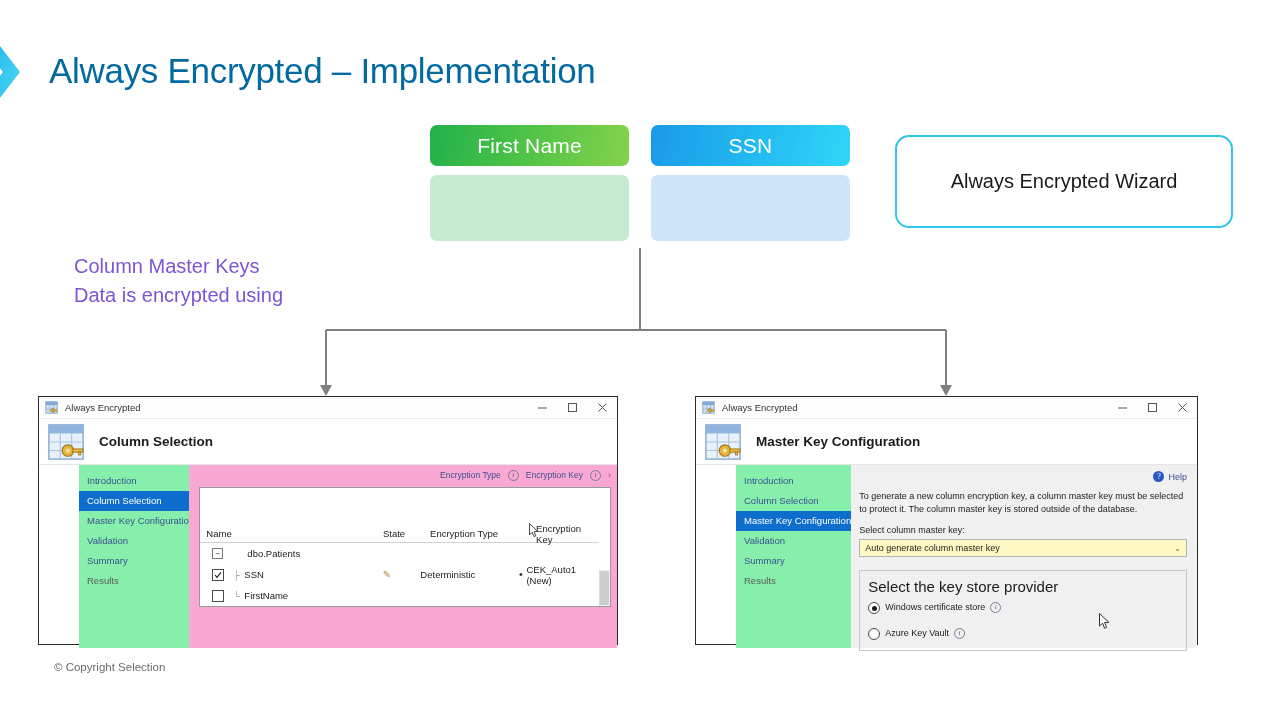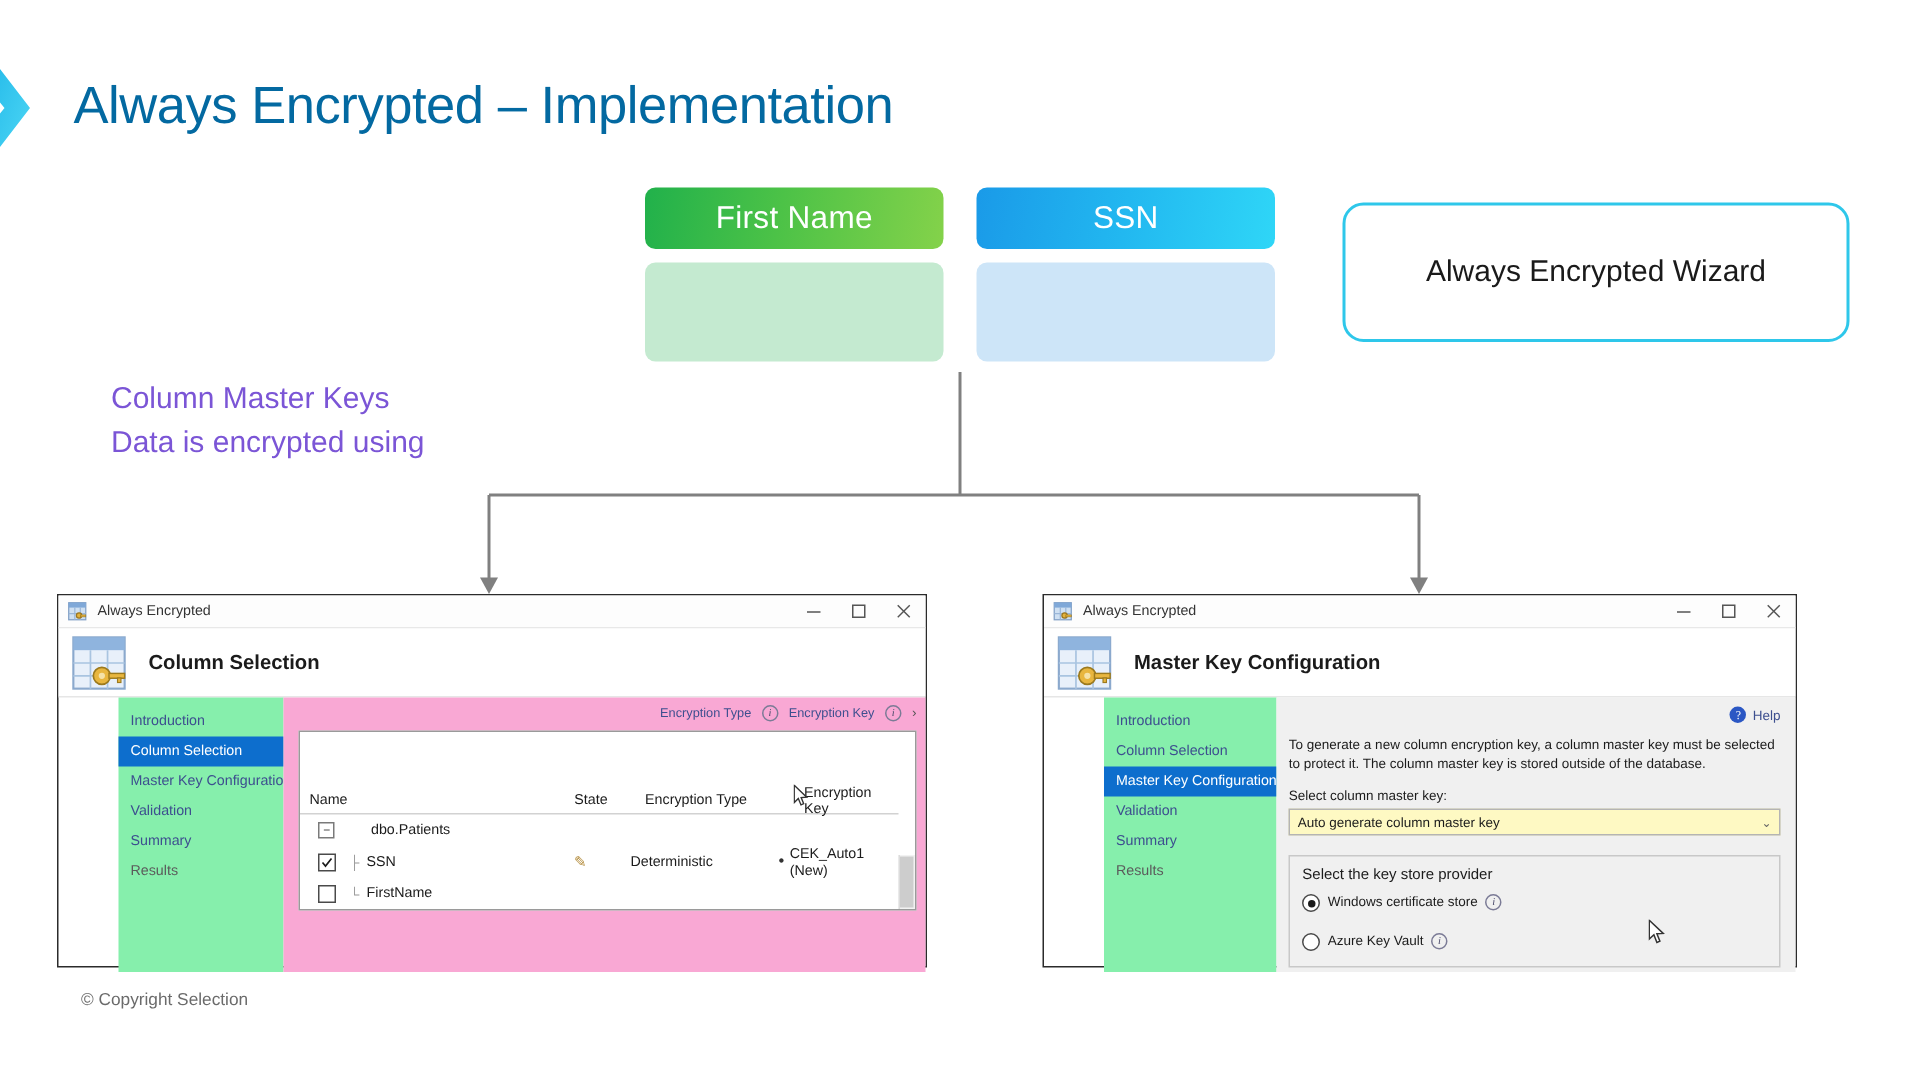--- a/index.html
+++ b/index.html
@@ -317,21 +317,21 @@
     margin-bottom: 13px;
   }
   .combo .caret { color: #666; font-size: 8px; }
 
   .group-box {
     border: 1px solid #c8c8c8;
     padding: 7px 8px 10px 8px;
     position: relative;
   }
   .group-title {
-    font-size: 10px;
+    font-size: 15px;
     color: #1b1b1b;
     margin-bottom: 7px;
   }
   .radio-row {
     display: flex; gap: 5px;
     font-size: 9px; color: #1b1b1b;
     margin-bottom: 14px;
   }
   .radio-row:last-child { margin-bottom: 0; }
   .radio {

